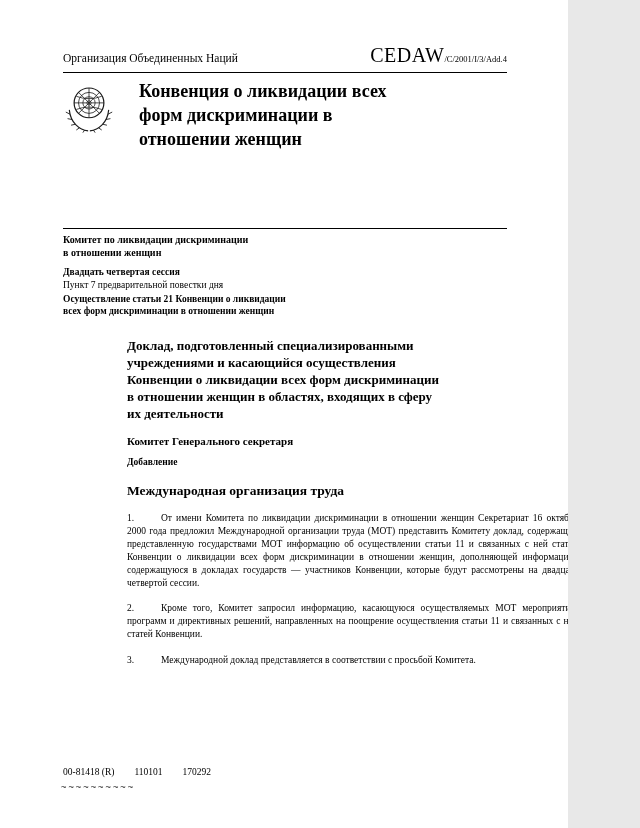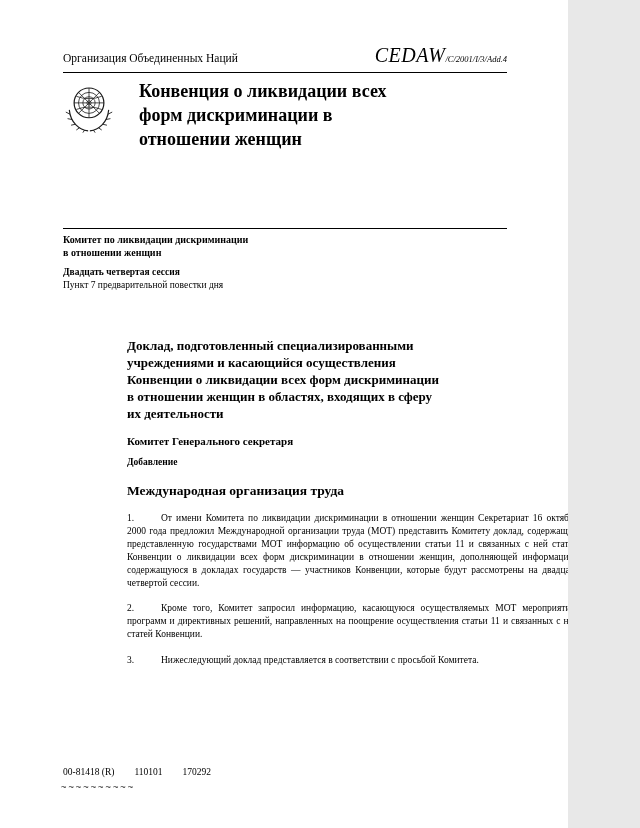--- a/index.html
+++ b/index.html
@@ -15,21 +15,21 @@
     background:#ffffff;
     overflow:hidden;
   }
 
   
   .header-row {
     position:absolute; left:63px; right:61px; top:44px;
     display:flex; justify-content:space-between; align-items:flex-end;
   }
   .org-name { font-size:11.5px; padding-bottom:3px; }
-  .doc-symbol { font-size:20px; letter-spacing:.5px; white-space:nowrap;font-style:italic; }
+  .doc-symbol { font-size:20px; letter-spacing:.5px; white-space:nowrap; }
   .sym-suffix { font-size:8.5px; letter-spacing:0; }
 
   .rule { position:absolute; left:63px; right:61px; height:1px; background:#000; }
   .rule-top { top:72px; }
   .rule-mid { top:228px; }
 
   
   .emblem { position:absolute; left:61px; top:80px; width:56px; height:58px; }
   .conv-title {
     position:absolute; left:139px; top:80px; width:290px;
@@ -118,37 +118,39 @@
 отношении женщин</div>
 
 
   <div class="rule rule-mid"></div>
 
   <div class="committee">
     <div class="c-name">Комитет по ликвидации дискриминации
 в отношении женщин</div>
     <div class="c-session">Двадцать четвертая сессия</div>
     <div class="c-agenda-item">Пункт 7 предварительной повестки дня</div>
+    <div class="c-agenda-title">Осуществление статьи 21 Конвенции о ликвидации
+всех форм дискриминации в отношении женщин</div>
   </div>
 
   <div class="body-block">
     <div class="main-title">Доклад, подготовленный специализированными
 учреждениями и касающийся осуществления
 Конвенции о ликвидации всех форм дискриминации
 в отношении женщин в областях, входящих в сферу
 их деятельности</div>
     <div class="note-heading">Комитет Генерального секретаря</div>
     <div class="addendum">Добавление</div>
     <div class="section-heading">Международная организация труда</div>
 
     <p class="para"><span class="pnum">1.</span><span>От имени Комитета по ликвидации дискриминации в отношении женщин Секретариат 16 октября 2000 года предложил Международной организации труда (МОТ) представить Комитету доклад, содержащий представленную государствами МОТ информацию об осуществлении статьи 11 и связанных с ней статей Конвенции о ликвидации всех форм дискриминации в отношении женщин, дополняющей информацию, содержащуюся в докладах государств — участников Конвенции, которые будут рассмотрены на двадцать четвертой сессии.</span></p>
 
     <p class="para"><span class="pnum">2.</span><span>Кроме того, Комитет запросил информацию, касающуюся осуществляемых МОТ мероприятий, программ и директивных решений, направленных на поощрение осуществления статьи 11 и связанных с ней статей Конвенции.</span></p>
 
-    <p class="para"><span class="pnum">3.</span><span>Нижеследующий доклад представляется в соответствии с просьбой Комитета.</span></p>
+    <p class="para"><span class="pnum">3.</span><span>Международной доклад представляется в соответствии с просьбой Комитета.</span></p>
   </div>
 
   <div class="footer-code">
     <span>00-81418 (R)</span><span class="gap"></span><span>110101</span><span class="gap"></span><span>170292</span>
   </div>
 
   <div class="barcode">~~~~~~~~~~</div>
 
 </div>
 

